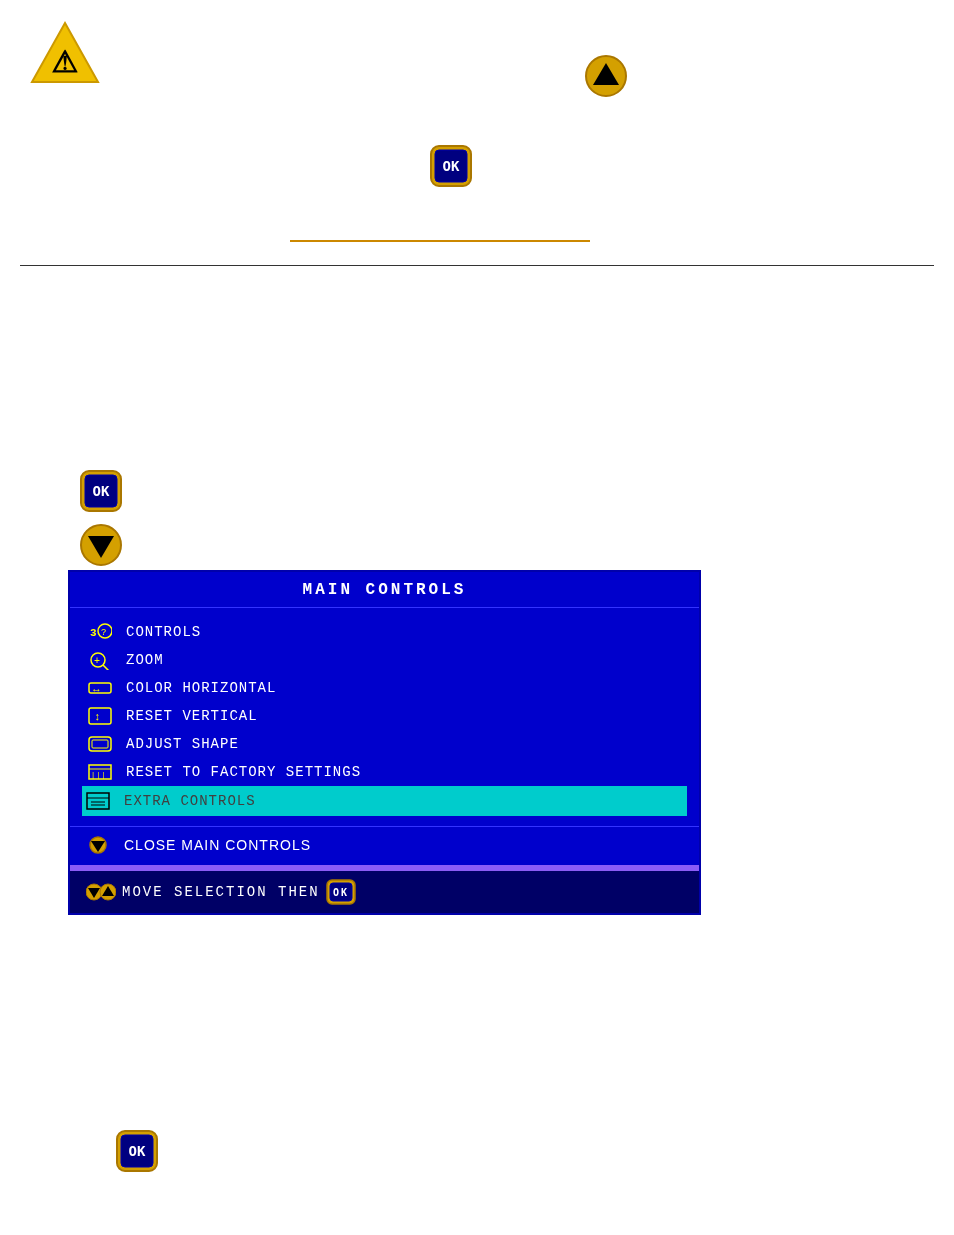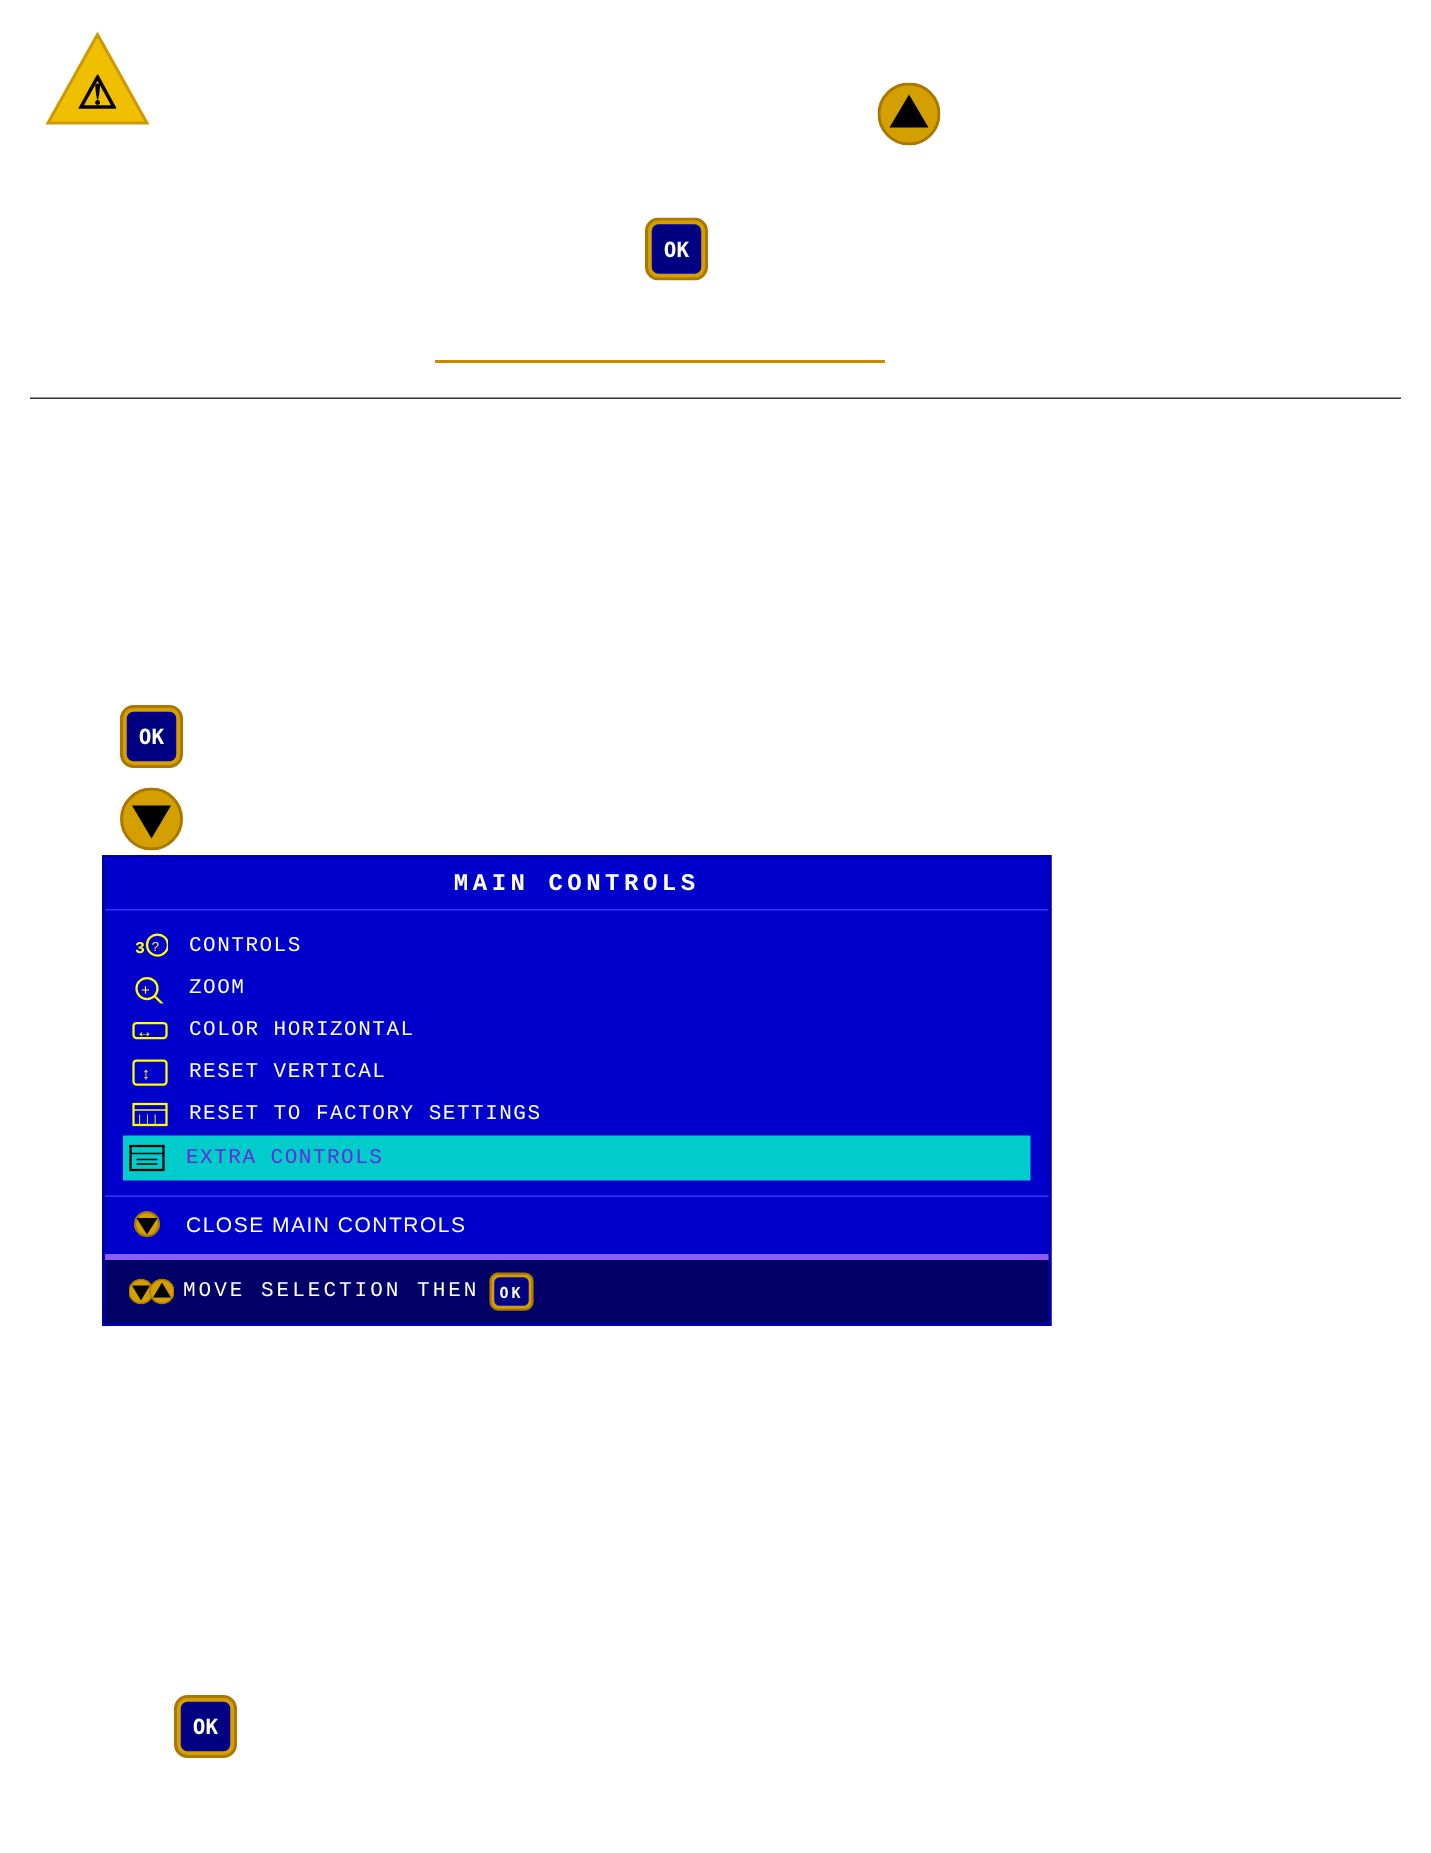--- a/index.html
+++ b/index.html
@@ -106,21 +106,21 @@
       align-items: center;
       padding: 4px 2px;
       color: #ffffff;
       font-family: 'Courier New', monospace;
       font-size: 14px;
       letter-spacing: 1px;
     }
 
     .osd-item.highlighted {
       background: #00cccc;
-      color: #6d28d9;
+      color: #404040;
       padding: 5px 4px;
       margin: 0 -4px;
       text-align: center;
     }
 
     .osd-item-icon {
       width: 28px;
       min-width: 28px;
       margin-right: 10px;
       font-size: 13px;
@@ -146,21 +146,21 @@
       font-family: Liberation Sans, sans-serif;
       font-size: 14px;
       letter-spacing: 1px;
     }
 
     .osd-footer {
       background: #000066;
       padding: 8px 16px;
       display: flex;
       align-items: center;
-      border-top: 4px solid #8b5cf6;
+      border-top: 6px solid #8b5cf6;
     }
 
     .osd-footer-text {
       color: #ffffff;
       font-family: 'Courier New', monospace;
       font-size: 14px;
       letter-spacing: 2px;
       display: flex;
       align-items: center;
       gap: 6px;
@@ -269,20 +269,29 @@
     <div class="osd-item">
       <span class="osd-item-icon">
         <svg width="24" height="20" viewBox="0 0 24 20">
           <rect x="1" y="2" width="22" height="16" rx="2" fill="none" stroke="#ffff00" stroke-width="1.5"></rect>
           <text x="6" y="14" font-size="11" fill="#ffff00">↕</text>
         </svg>
       </span>
       <span>RESET  VERTICAL</span>
     </div>
 
+    <div class="osd-item">
+      <span class="osd-item-icon">
+        <svg width="24" height="20" viewBox="0 0 24 20">
+          <rect x="1" y="3" width="22" height="14" rx="3" fill="none" stroke="#ffff00" stroke-width="1.5"></rect>
+          <rect x="4" y="6" width="16" height="8" rx="1" fill="none" stroke="#ffff00" stroke-width="1"></rect>
+        </svg>
+      </span>
+      <span>ADJUST  SHAPE</span>
+    </div>
 
 
     <div class="osd-item">
       <span class="osd-item-icon">
         <svg width="24" height="20" viewBox="0 0 24 20">
           <rect x="1" y="3" width="22" height="14" fill="none" stroke="#ffff00" stroke-width="1.5"></rect>
           <line x1="1" y1="7" x2="23" y2="7" stroke="#ffff00" stroke-width="1"></line>
           <text x="3" y="15" font-size="7" fill="#ffff00">|||</text>
         </svg>
       </span>

